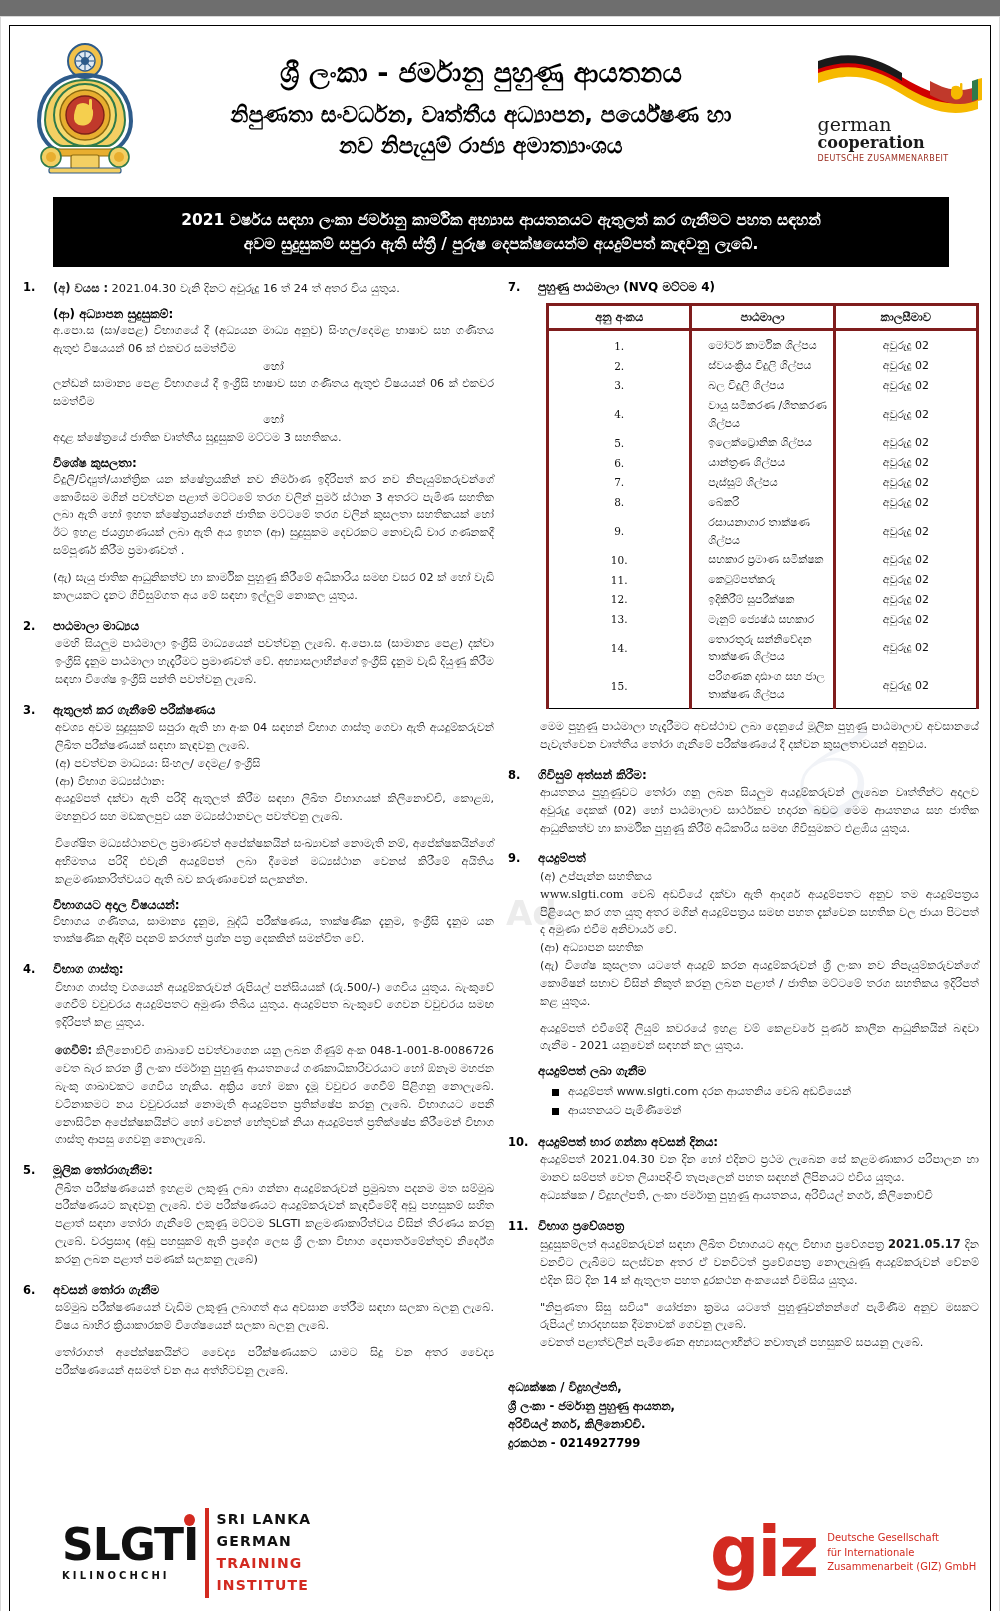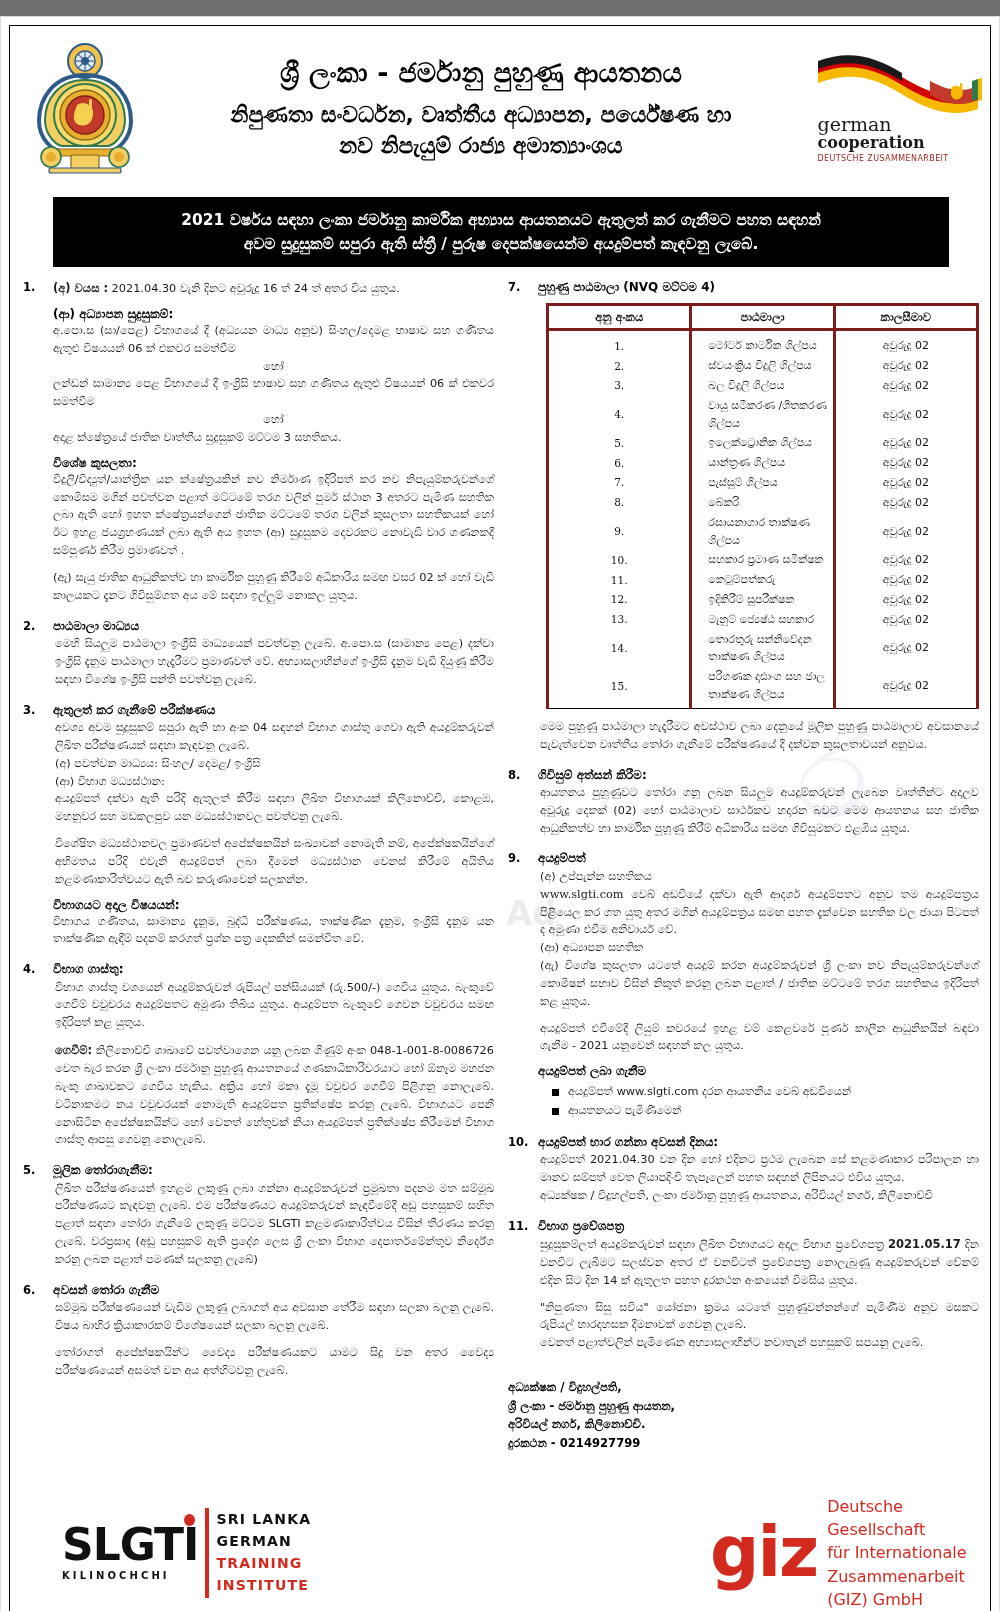--- a/index.html
+++ b/index.html
@@ -194,21 +194,21 @@
   .sl-dark { color: #111; }
   .sl-red { color: #d32a20; }
 
   .giz { position: absolute; left: 700px; display: flex; align-items: center; }
   .giz-word {
     font-family: "DejaVu Sans", sans-serif;
     font-weight: bold; font-size: 69px; line-height: .8;
     color: #d32a20; letter-spacing: -2px;
   }
   .giz-text { margin-left: 10px; }
-  .giz-text div { font-size: 16px; color: #d32a20; line-height: 1.45; }
+  .giz-text div { font-size: 10px; color: #d32a20; line-height: 1.45; }
 
   .wm {
     position: absolute;
     right: 130px; top: 690px;
     font-size: 120px; color: rgba(120,140,175,.10);
     font-family: "DejaVu Serif", serif;
     pointer-events: none;
     user-select: none;
   }
   .wm2 {

